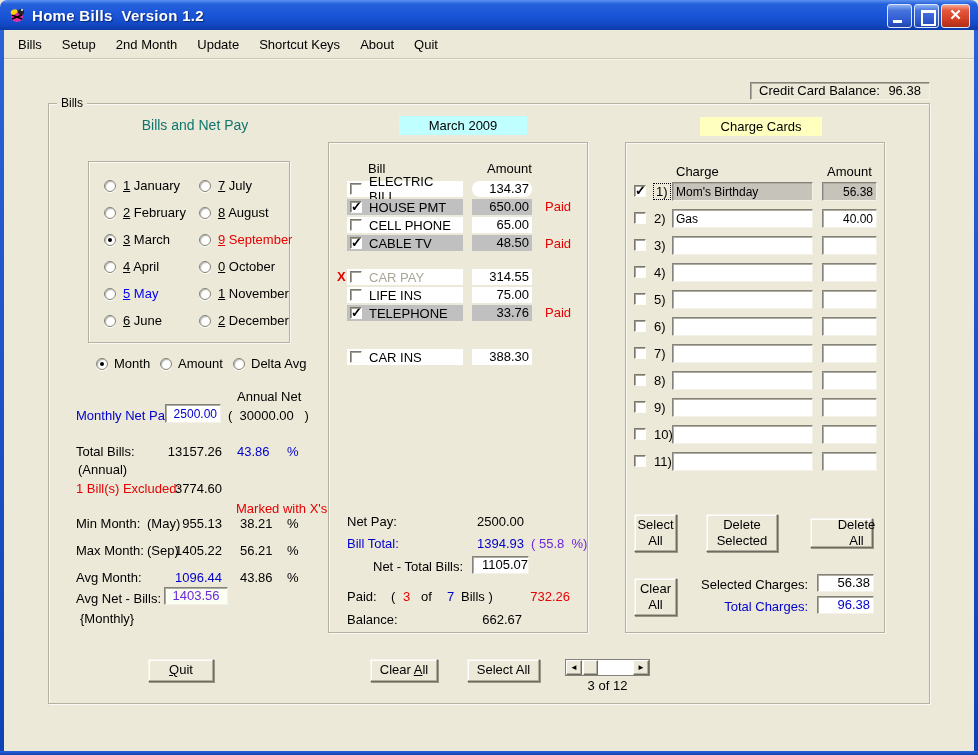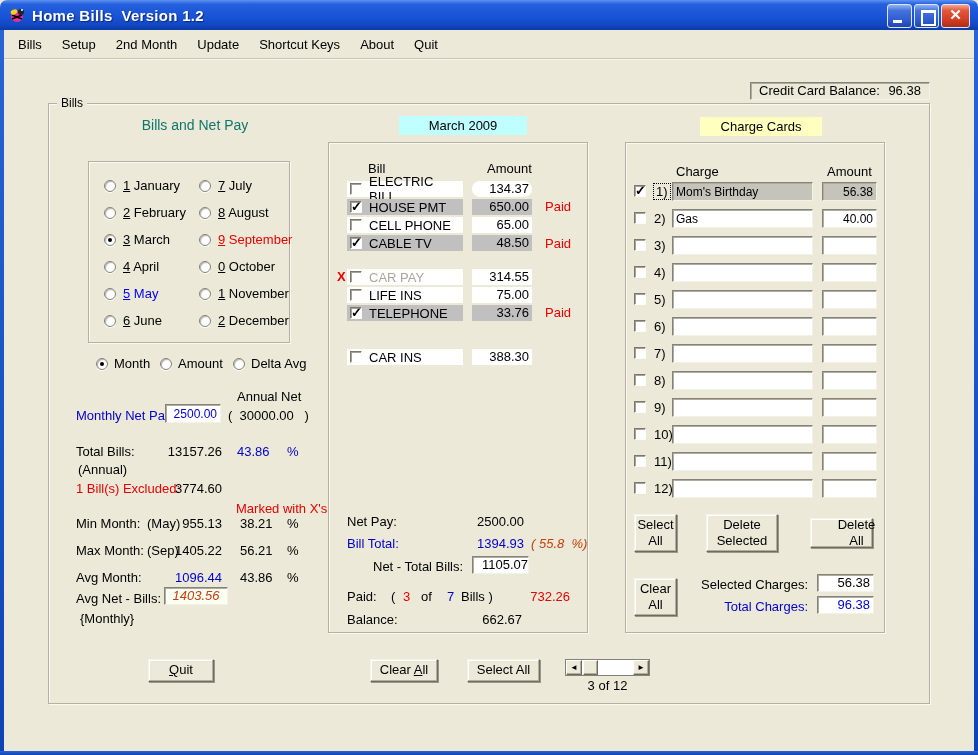--- a/index.html
+++ b/index.html
@@ -47,21 +47,21 @@
     display:flex; align-items:center; justify-content:center; line-height:1.25; cursor:default; padding:0; }
   .cb { display:inline-block; width:12px; height:12px; background:#fff; position:relative; flex:none;
     border:1px solid; border-color:#7b796d #fdfcf5 #fdfcf5 #7b796d; box-shadow:inset 1px 1px 0 #a5a396; }
   .cb.checked::after { content:'✓'; position:absolute; left:0px; top:-3px; font-size:13px; font-weight:bold; color:#000; }
   .rb { display:inline-block; width:12px; height:12px; border-radius:50%; background:#fff; position:relative; flex:none;
     border:1px solid #83816f; box-shadow:inset 1px 1px 1px rgba(0,0,0,.3), 0 1px 0 #fff; }
   .rb.on::after { content:''; position:absolute; left:3px; top:3px; width:4px; height:4px; border-radius:50%; background:#000; }
   .u { text-decoration:underline; }
   .blue { color:#0000cc; }
   .red { color:#e60000; }
-  .green { color:#c2410c;font-style:italic; }
+  .green { color:#6d28d9; }
   .pre { white-space:pre; }
 
   
   .heading { position:absolute; left:120px; top:117px; width:150px; text-align:center;
     color:#0f766e; font-size:14px; }
   .month-row { position:absolute; display:flex; align-items:center; gap:7px; }
   .mode-row { position:absolute; display:flex; align-items:center; gap:6px; }
   .stat-label { position:absolute; white-space:pre; }
   .rval { position:absolute; width:62px; text-align:right; white-space:pre; }
 
@@ -400,26 +400,20 @@
     <span class="charge-num">10)</span>
     <input class="xp-input charge-input" value="" style="">
     <input class="xp-input charge-amount" value="" style="">
   </div>
   <div class="charge-row" style="top:452px;">
     <span class="cb"></span>
     <span class="charge-num">11)</span>
     <input class="xp-input charge-input" value="" style="">
     <input class="xp-input charge-amount" value="" style="">
   </div>
-  <div class="charge-row" style="top:479px;">
-    <span class="cb"></span>
-    <span class="charge-num">12)</span>
-    <input class="xp-input charge-input" value="" style="">
-    <input class="xp-input charge-amount" value="" style="">
-  </div>
 
   <button class="btn" style="left:634px; top:514px; width:43px; height:38px; padding:0 4px;">Select All</button>
   <button class="btn" style="left:706px; top:514px; width:72px; height:38px; padding:0 8px;">Delete Selected</button>
   <button class="btn" style="left:810px; top:518px; width:63px; height:30px;padding-left:30px;">Delete All</button>
   <button class="btn" style="left:634px; top:578px; width:43px; height:38px; padding:0 6px;">Clear All</button>
 
   <span class="abs" style="left:680px; top:577px; width:128px; text-align:right;">Selected Charges:</span>
   <div class="abs sunken" style="left:817px; top:574px; width:57px; height:18px; text-align:right; line-height:16px; padding-right:3px;">56.38</div>
   <span class="abs blue" style="left:680px; top:599px; width:128px; text-align:right;">Total Charges:</span>
   <div class="abs sunken blue" style="left:817px; top:596px; width:57px; height:18px; text-align:right; line-height:16px; padding-right:3px;">96.38</div>

